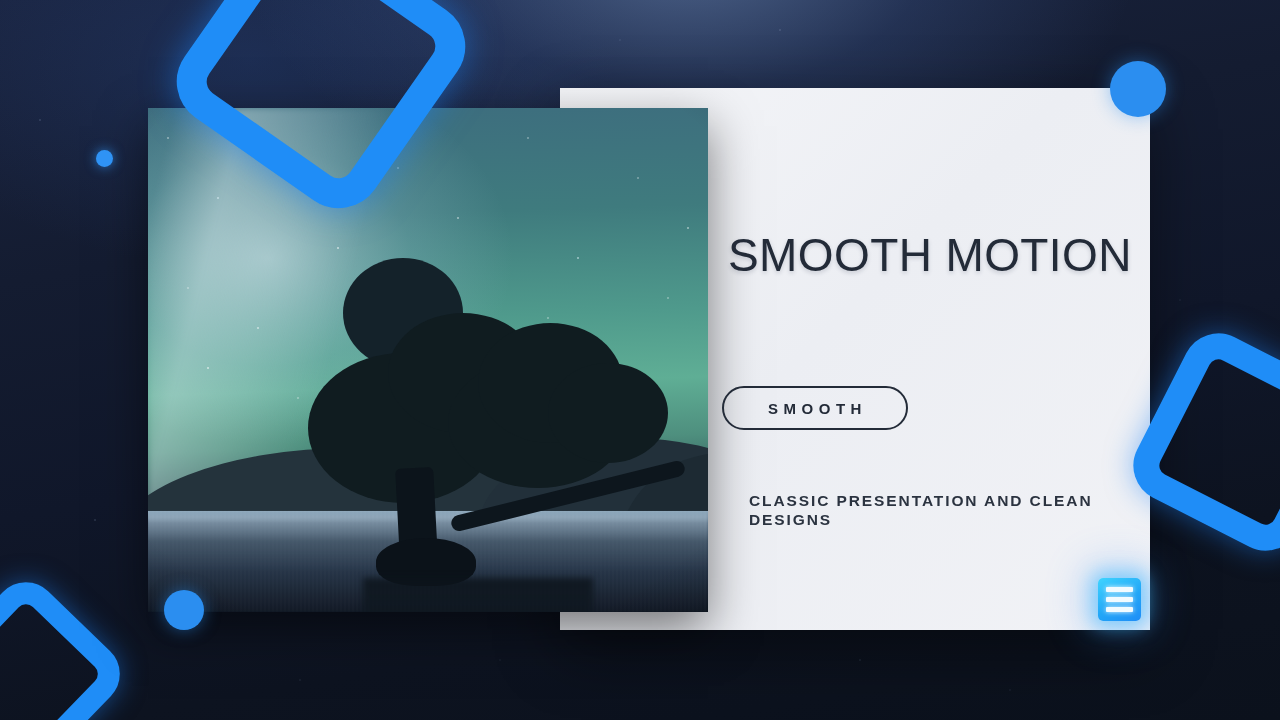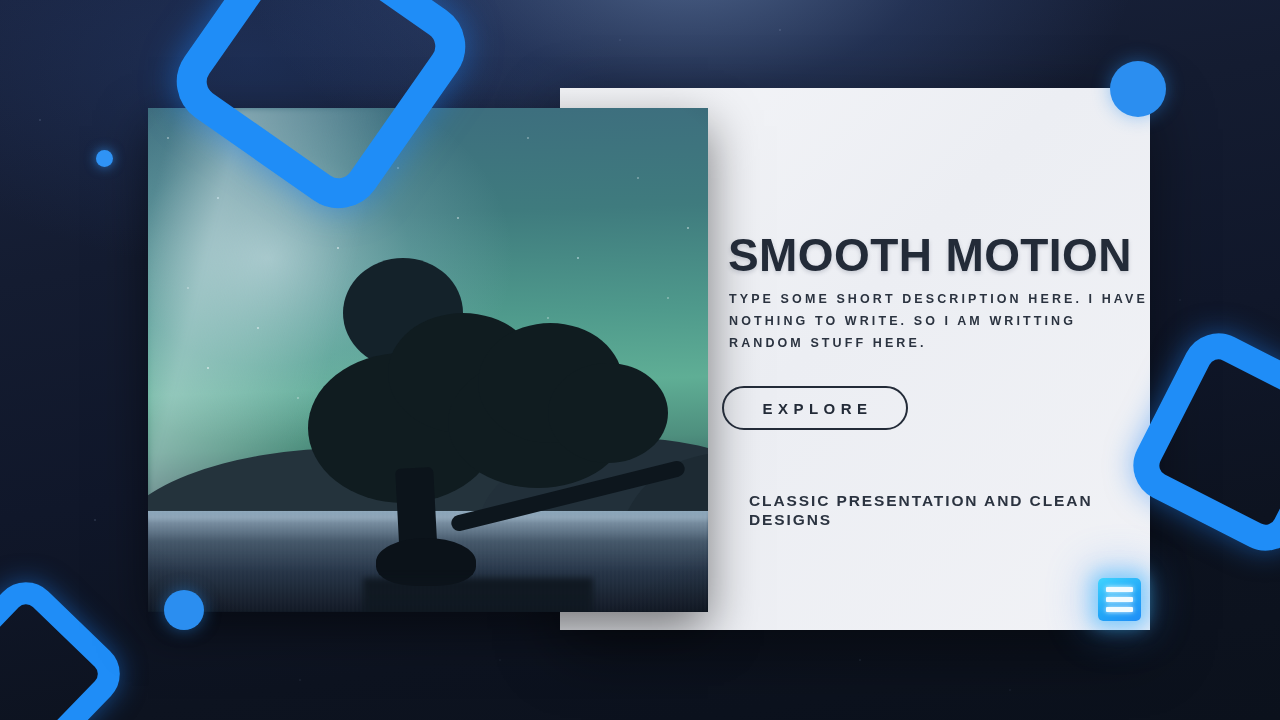--- a/index.html
+++ b/index.html
@@ -173,21 +173,21 @@
     filter:blur(3px);
   }
   #ph-vignette{
     inset:0;
     background:radial-gradient(ellipse 120% 110% at 50% 45%, rgba(0,0,0,0) 55%, rgba(0,0,0,.45) 100%);
   }
 
   
   #headline{
     position:absolute; left:728px; top:228px;
-    font-size:46px; font-weight:700; letter-spacing:.4px;
+    font-size:46px; font-weight:400; letter-spacing:.4px;
     color:#232b38; white-space:nowrap;
     text-shadow:0 2px 4px rgba(60,70,90,.22);
   }
   #desc{
     position:absolute; left:729px; top:288px; width:420px;
     font-size:12.5px; font-weight:700; letter-spacing:3.1px; line-height:22px;
     color:#2b3340;
   }
   #explore{
     position:absolute; left:722px; top:386px; width:186px; height:44px;
@@ -252,22 +252,21 @@
     <div class="ph-layer" id="ph-vignette"></div>
   </div>
 
   <div class="sq-frame" id="sq-top"></div>
 
   <div class="dot" id="dot-left"></div>
   <div class="dot" id="dot-card"></div>
   <div class="dot" id="dot-photo"></div>
 
   <div id="headline">SMOOTH MOTION</div>
-  <div id="desc">TYPE SOME SHORT DESCRIPTION HERE. I HAVE NOTHING TO WRITE. SO I AM WRITTING RANDOM STUFF HERE.</div>
-  <div id="explore">EXPLORE</div>
+  <div id="explore">SMOOTH</div>
   <div id="tagline">CLASSIC PRESENTATION AND CLEAN DESIGNS</div>
 
   <div id="menu-btn">
     <span></span>
     <span></span>
     <span></span>
   </div>
 
 </div>
 

